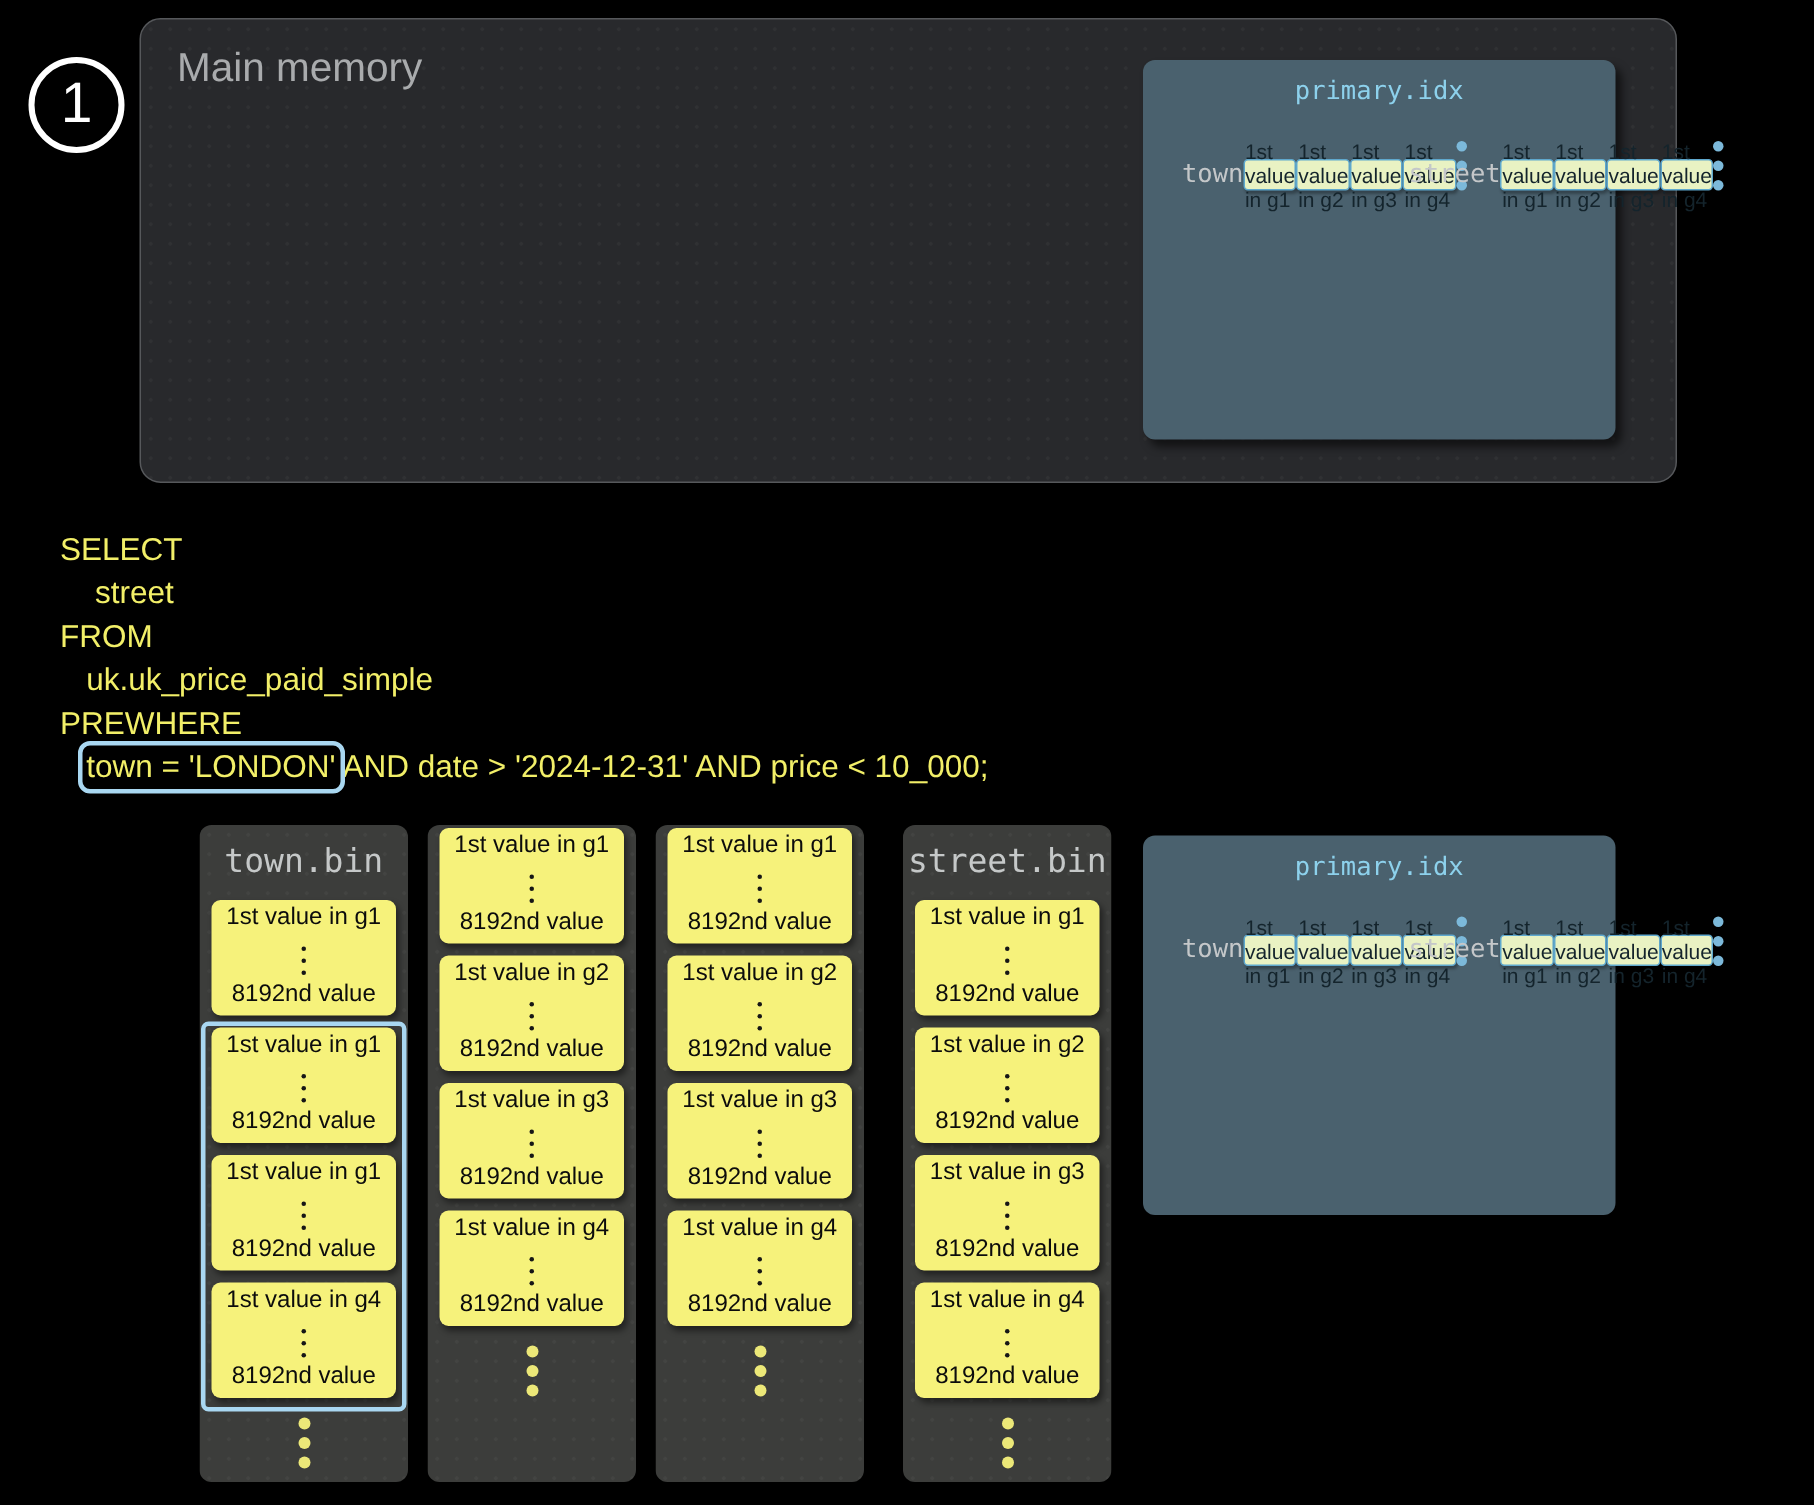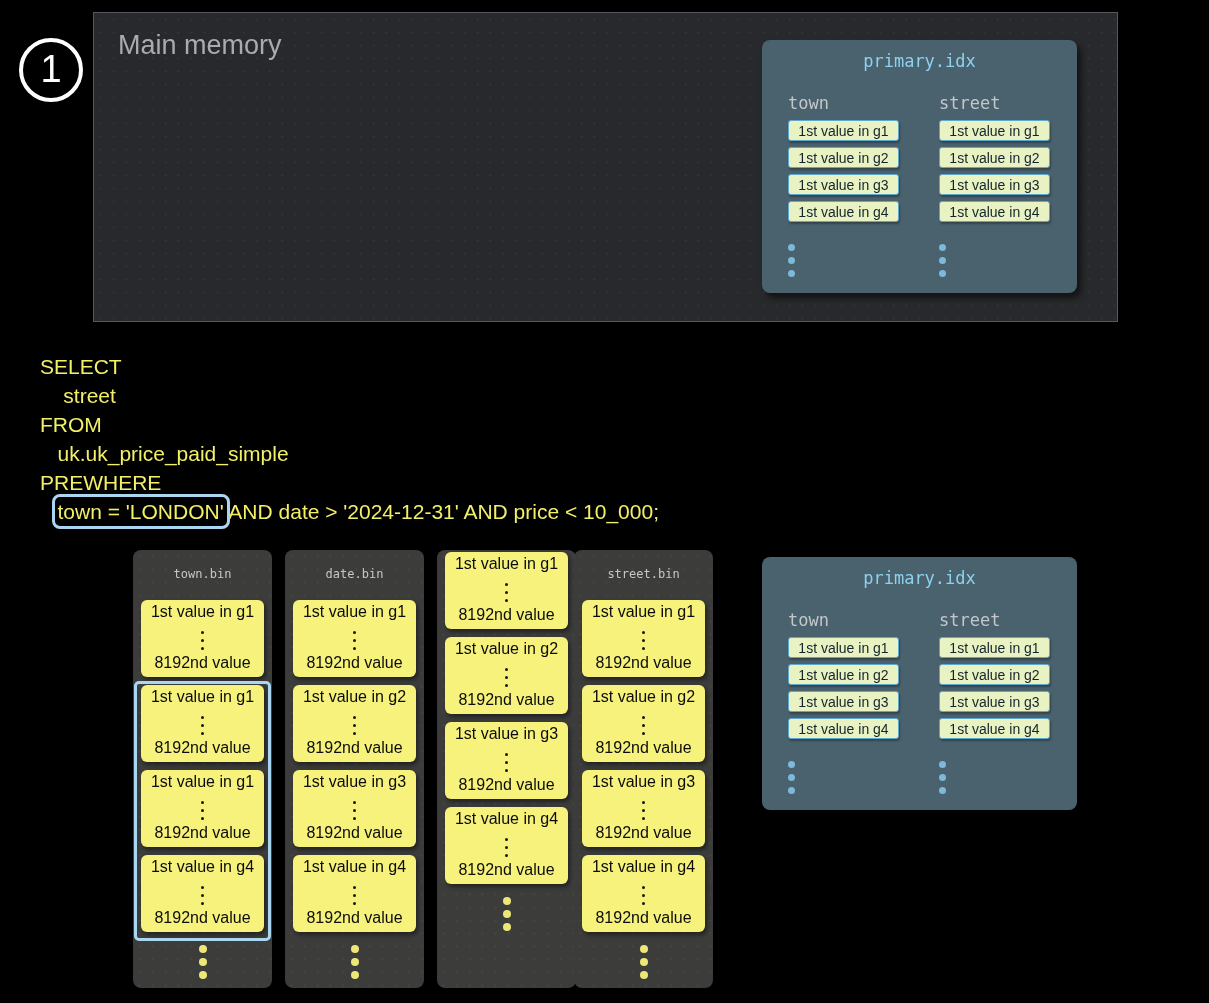--- a/index.html
+++ b/index.html
@@ -6,32 +6,32 @@
   .stage{position:relative;width:1209px;height:1003px;background:#000;overflow:hidden;
          font-family:"Liberation Sans",sans-serif;}
 
   
   .step-badge{position:absolute;left:19px;top:38px;width:56px;height:56px;border:4px solid #fff;
               border-radius:50%;display:flex;align-items:center;justify-content:center;}
   .step-badge span{color:#fff;font-size:38px;font-weight:300;line-height:1;transform:translateY(-1px);}
 
   
   .main-memory{position:absolute;left:93px;top:12px;width:1025px;height:310px;background:#28292c;
-               border:1px solid #56585b;border-radius:0;box-sizing:border-box;
+               border:1px solid #56585b;border-radius:14px;box-sizing:border-box;
                background-image:radial-gradient(rgba(255,255,255,0.035) 1.2px,transparent 1.2px);
                background-size:13px 13px;}
   .mm-title{position:absolute;left:24px;top:17px;font-size:27px;color:#a9abad;}
 
   
   .idx-box{position:absolute;width:315px;height:253px;background:#4a616e;border-radius:8px;
            box-shadow:4px 5px 6px rgba(0,0,0,0.55);}
   .idx-title{padding-top:10px;text-align:center;font-family:"DejaVu Sans Mono",monospace;
              font-size:17px;line-height:22px;color:#8dd1ec;}
   .idx-cols{display:flex;padding:0 26px;gap:40px;}
-  .idx-col{width:111px;display:flex;flex-direction:column;align-items:flex-start;}
+  .idx-col{width:111px;display:flex;flex-direction:row;align-items:flex-end;}
   .idx-col-header{margin-top:20px;font-family:"DejaVu Sans Mono",monospace;font-size:17px;
                   line-height:22px;color:#c4c7c9;}
   .idx-cell{margin-top:6px;width:111px;height:21px;box-sizing:border-box;background:#e9f2c3;
             border:1.5px solid #5fa8cd;border-radius:3px;display:flex;align-items:center;
             justify-content:center;font-size:14px;color:#14242c;box-shadow:1px 2px 2px rgba(0,0,0,0.3);}
   .idx-cell:first-of-type{margin-top:15px;}
   .vdots{display:flex;flex-direction:column;align-items:center;}
   .idx-col .vdots{margin-top:16px;}
   .vdots i{display:block;border-radius:50%;}
   .vdots.blue i{width:7px;height:7px;background:#7cb9da;margin-top:6px;}
@@ -41,21 +41,21 @@
   .sql{position:absolute;left:40px;top:352px;margin:0;font-family:Liberation Sans, sans-serif;
        font-size:21px;line-height:29px;color:#f2ef68;}
   .sql-hl{outline:3px solid #a9d7f1;outline-offset:3px;border-radius:2px;}
 
   
   .bin-col{position:absolute;top:550px;width:139px;height:438px;background:#3c3d3b;border-radius:8px;
            box-sizing:border-box;
            background-image:radial-gradient(rgba(255,255,255,0.035) 1.2px,transparent 1.2px);
            background-size:13px 13px;}
   .bin-header{height:48px;display:flex;align-items:center;justify-content:center;
-              font-family:"DejaVu Sans Mono",monospace;font-size:12px;color:#c5c8c8;}
+              font-family:"DejaVu Sans Mono",monospace;font-size:22px;color:#c5c8c8;}
   .bin-cells{padding:2px 8px 0;}
   .granule{height:77px;margin-bottom:8px;background:#f6f27b;border-radius:6px;
            display:flex;flex-direction:column;justify-content:space-between;align-items:center;
            padding:3px 0 5px;box-sizing:border-box;box-shadow:2px 3px 4px rgba(0,0,0,0.45);
            font-size:16px;color:#0c0c0c;}
   .gdots{display:flex;flex-direction:column;align-items:center;}
   .gdots i{display:block;width:3px;height:3px;border-radius:50%;background:#161616;margin-top:5px;}
   .hl-rect{position:absolute;left:1px;right:1px;top:131px;height:260px;border:3px solid #a9d7f1;
            border-radius:5px;box-sizing:border-box;pointer-events:none;}
   .bin-col .vdots{margin-top:6px;}
@@ -152,21 +152,20 @@
     </div>
     <div class="vdots yellow">
         <i></i>
         <i></i>
         <i></i>
       </div>
     <div class="hl-rect"></div>
   </div>
 
   <div class="bin-col" style="left:285px;">
-    <div class="bin-header">date.bin</div>
     <div class="bin-cells">
       <div class="granule">
         <span>1st value in g1</span>
         <span class="gdots">
             <i></i>
             <i></i>
             <i></i>
           </span>
         <span>8192nd value</span>
       </div>
@@ -244,21 +243,21 @@
         <span>8192nd value</span>
       </div>
     </div>
     <div class="vdots yellow">
         <i></i>
         <i></i>
         <i></i>
       </div>
   </div>
 
-  <div class="bin-col" style="left:574px;">
+  <div class="bin-col" style="left:602px;">
     <div class="bin-header">street.bin</div>
     <div class="bin-cells">
       <div class="granule">
         <span>1st value in g1</span>
         <span class="gdots">
             <i></i>
             <i></i>
             <i></i>
           </span>
         <span>8192nd value</span>

